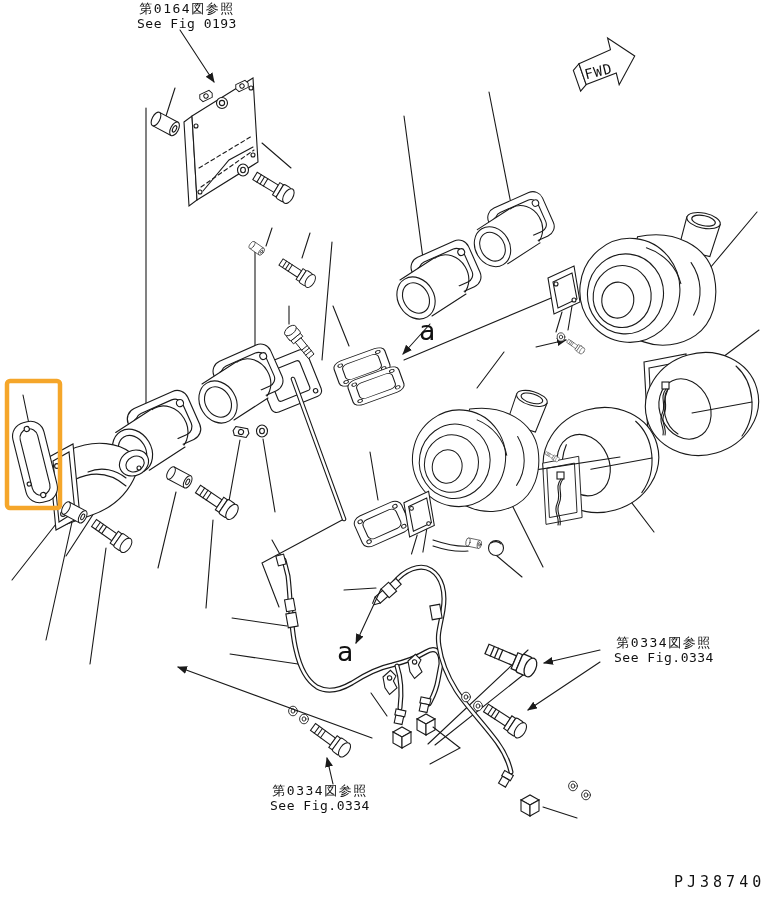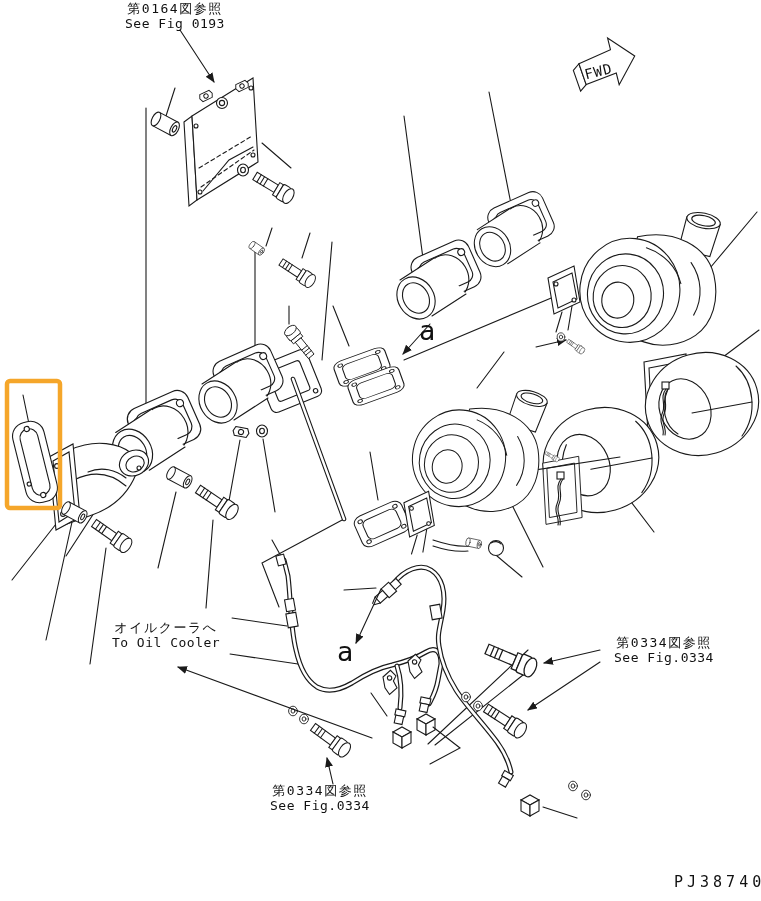--- a/index.html
+++ b/index.html
@@ -314,29 +314,25 @@
   <line x1="600" y1="662" x2="528" y2="710" marker-end="url(#ah)"></line>
   <line x1="333" y1="784" x2="327" y2="758" marker-end="url(#ah)"></line>
 
   <text x="419" y="340" font-size="27">a</text>
   <text x="337" y="661" font-size="27">a</text>
 
   <rect x="7" y="381" width="53" height="127" rx="3" stroke="#f5a62a" stroke-width="4.5" fill="none"></rect>
 </g>
 </svg>
 
-<div class="lbl" style="left:114px;top:1px;width:122px;">
+<div class="lbl" style="left:126px;top:1px;width:122px;">
   <div class="jp">第0164図参照</div>
   <div>See Fig 0193</div>
 </div>
 
-<div class="lbl" style="left:103px;top:620px;width:126px;">
-  <div class="jp">オイルクーラへ</div>
-  <div>To Oil Cooler</div>
-</div>
 
 <div class="lbl" style="left:600px;top:635px;width:128px;">
   <div class="jp">第0334図参照</div>
   <div>See Fig.0334</div>
 </div>
 
 <div class="lbl" style="left:256px;top:783px;width:128px;">
   <div class="jp">第0334図参照</div>
   <div>See Fig.0334</div>
 </div>

